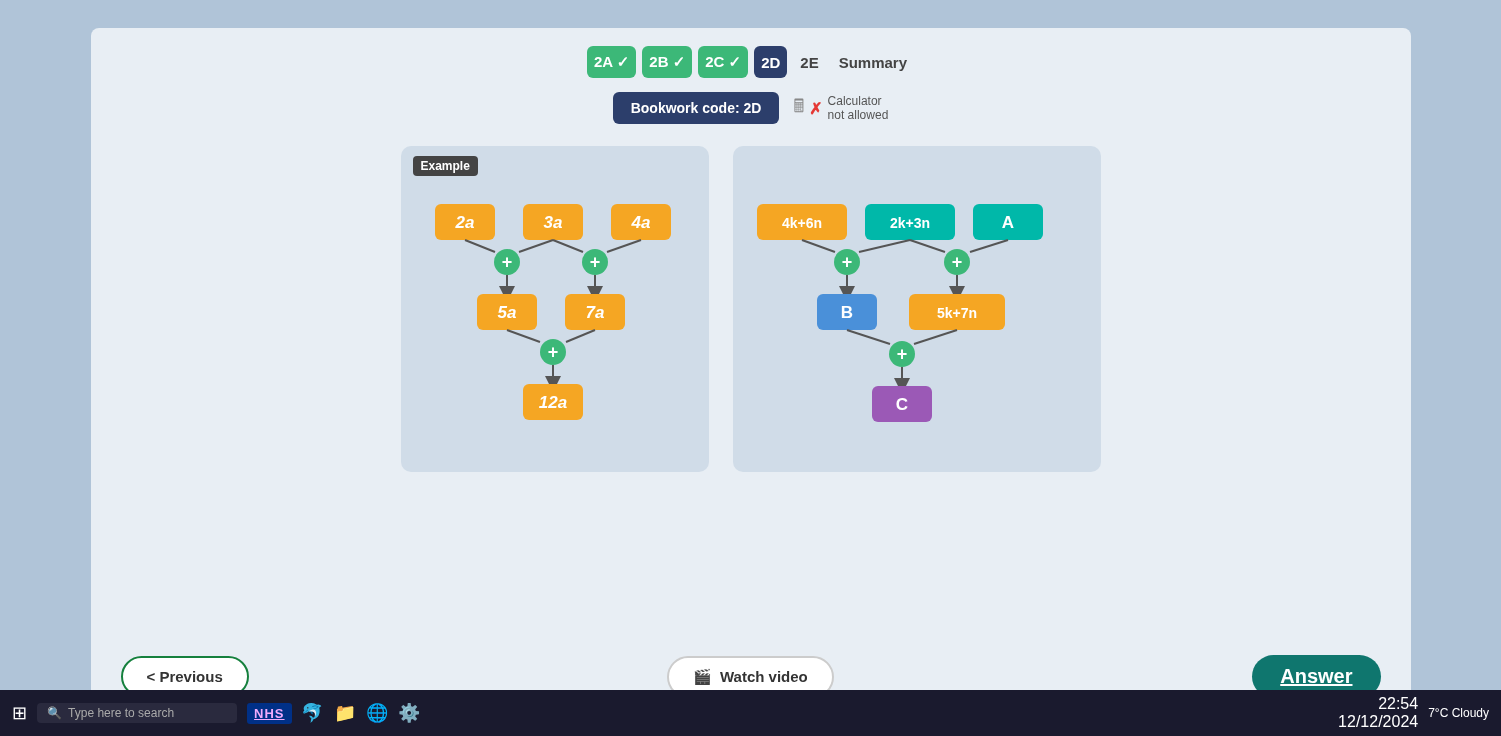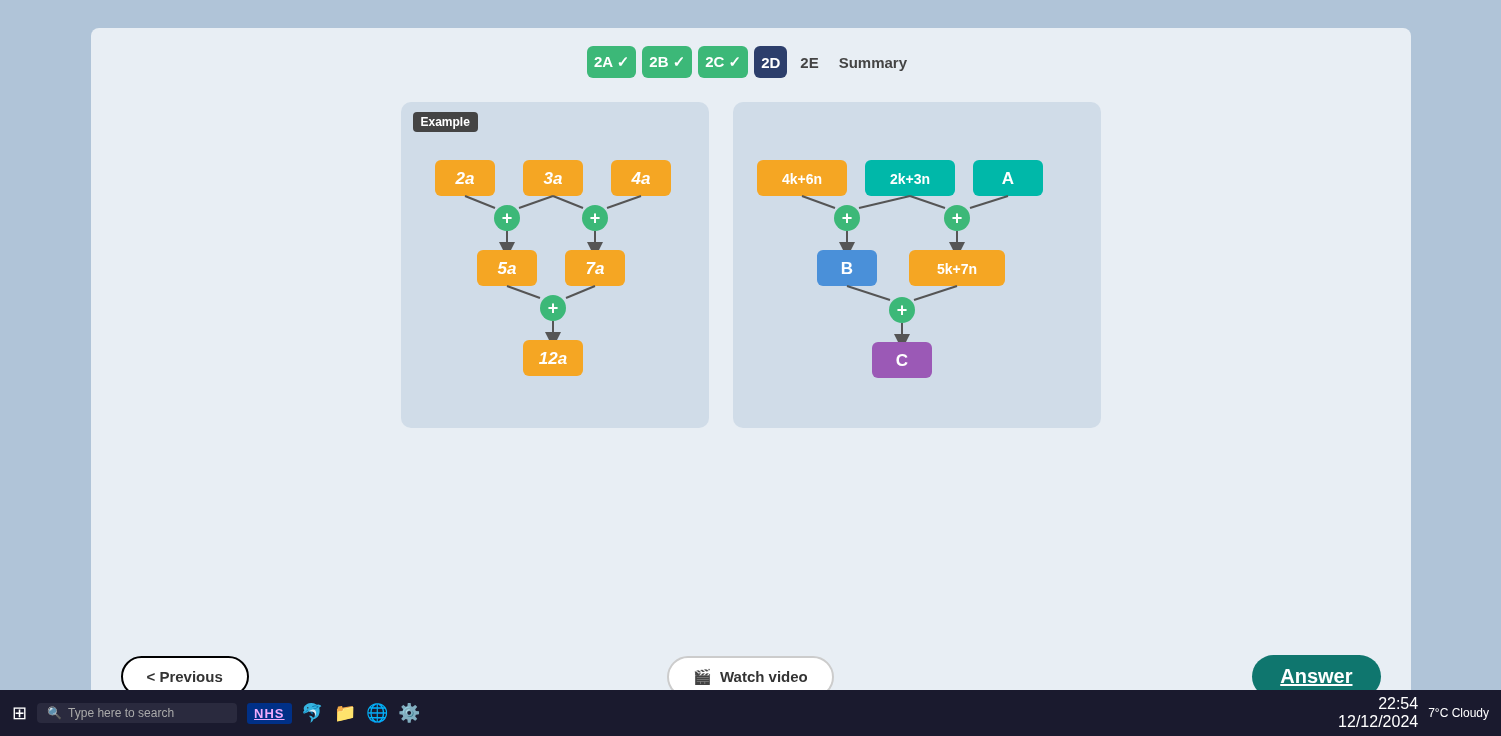--- a/index.html
+++ b/index.html
@@ -128,21 +128,21 @@
     .bottom-controls {
       display: flex;
       width: 100%;
       justify-content: space-between;
       align-items: center;
       margin-top: auto;
       padding: 0 10px;
     }
     .prev-button {
       background: white;
-      border: 2px solid #000000;
+      border: 2px solid #15803d;
       border-radius: 24px;
       padding: 10px 24px;
       font-size: 15px;
       font-weight: 600;
       color: #333;
       cursor: pointer;
       display: flex;
       align-items: center;
       gap: 6px;
     }
@@ -219,20 +219,31 @@
 
   <div class="tabs">
     <button class="tab tab-completed">2A ✓</button>
     <button class="tab tab-completed">2B ✓</button>
     <button class="tab tab-completed">2C ✓</button>
     <button class="tab tab-active">2D</button>
     <button class="tab tab-inactive">2E</button>
     <button class="tab tab-inactive">Summary</button>
   </div>
 
+  <div class="meta-row">
+    <div class="bookwork-code">Bookwork code: 2D</div>
+    <div class="calculator-info">
+      <span class="calc-icon">🖩</span>
+      <span class="cross-icon">✗</span>
+      <div>
+        <div>Calculator</div>
+        <div>not allowed</div>
+      </div>
+    </div>
+  </div>
 
 
   <div class="diagrams-area">
 
     <div class="diagram-box">
       <div class="diagram-label">Example</div>
       <svg width="260" height="230" class="diagram-svg">
 
         <rect x="10" y="10" width="60" height="36" rx="6" fill="#f5a623"></rect>
         <text x="40" y="34" text-anchor="middle" fill="white" font-size="17" font-weight="bold" font-style="italic">2a</text>

